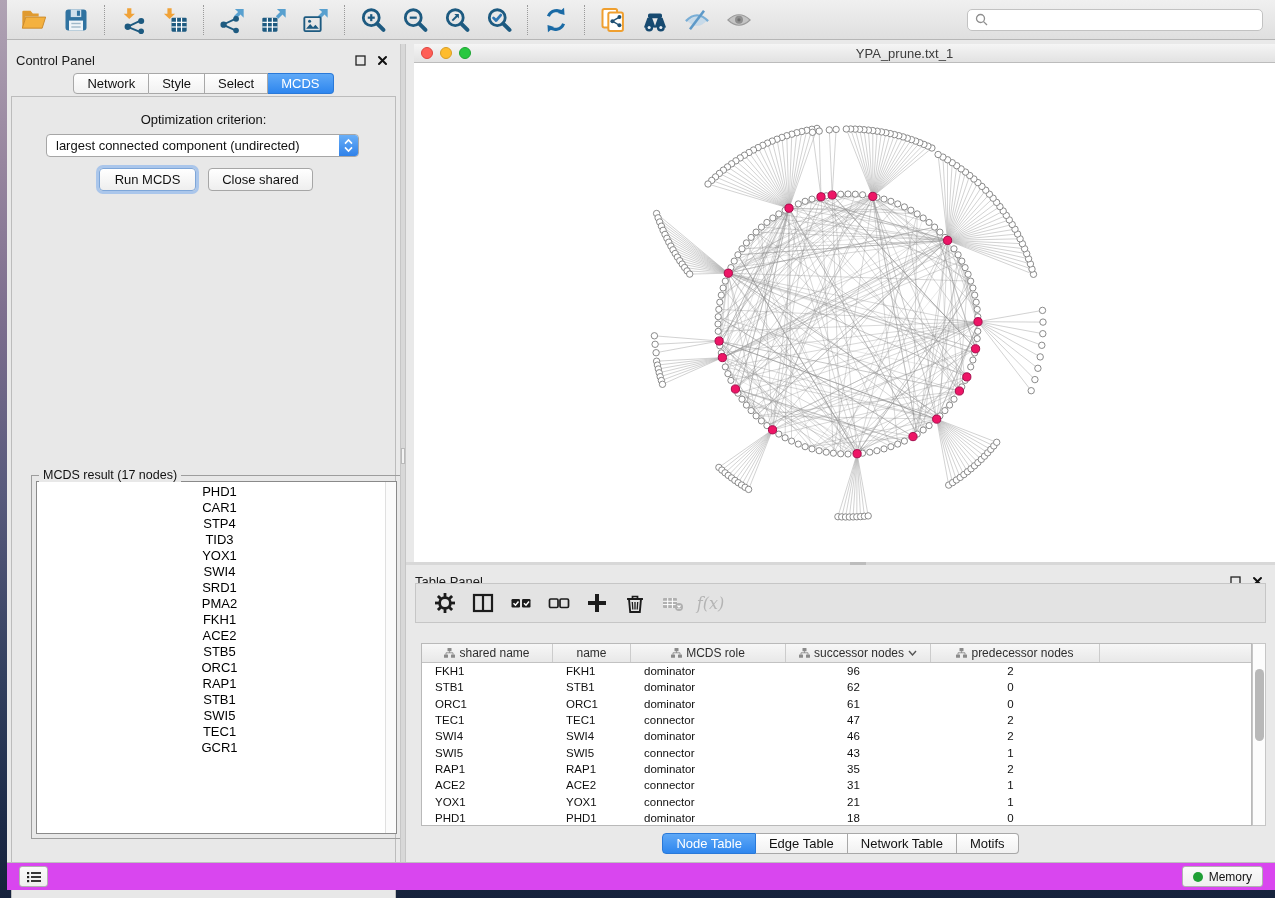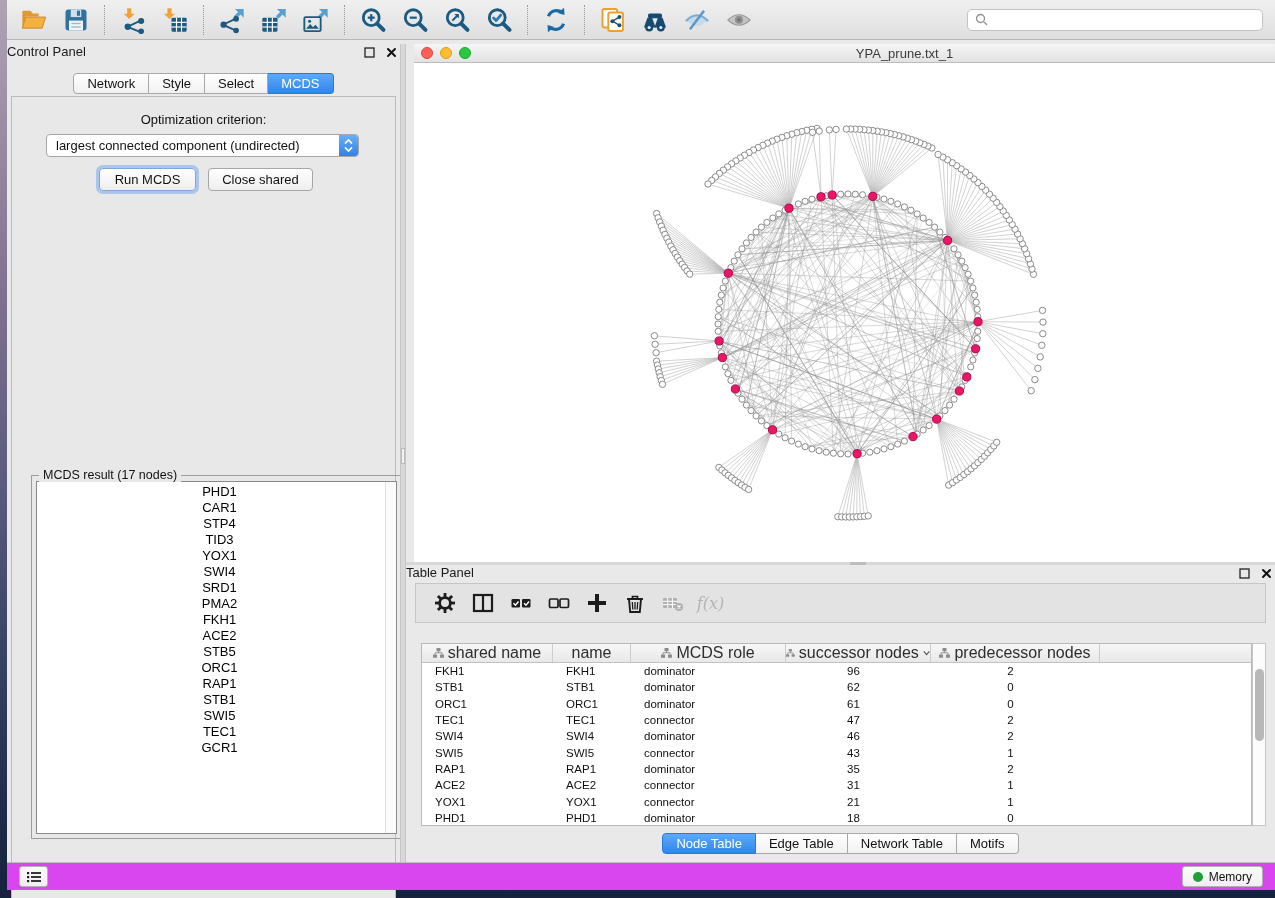--- a/index.html
+++ b/index.html
@@ -14,21 +14,21 @@
   .toolbar{position:absolute;left:0;top:0;width:100%;height:40px;display:flex;align-items:center;
     padding:0 10px 0 6px;background:linear-gradient(#f0f0f0,#dfdfdf);border-bottom:1px solid #b6b6b6;}
   .tb-btn{width:40px;height:34px;background:none;border:none;display:flex;align-items:center;justify-content:center;padding:0;margin:0 1px;}
   .tb-sep{width:0;border-left:1px dotted #9a9a9a;height:30px;margin:0 7px;}
   .tb-spacer{flex:1;}
   .search-box{width:296px;height:22px;background:#fff;border:1px solid #c2c2c2;border-radius:5px;
     display:flex;align-items:center;padding:0 7px;margin-right:2px;}
   .search-box input{border:none;outline:none;flex:1;font:12px "Liberation Sans",sans-serif;background:transparent;margin-left:5px;}
 
   
-  .panel-titlebar{height:24px;display:flex;align-items:flex-start;padding:0 0;font-size:13px;color:#1b1b1b;}
+  .panel-titlebar{height:24px;display:flex;align-items:flex-end;padding:0 9px;font-size:13px;color:#1b1b1b;}
   .pt-spacer{flex:1;}
   .pt-btn{width:17px;height:16px;border:none;background:none;display:flex;align-items:center;justify-content:center;padding:0;margin-left:5px;}
   .seg-tabs{display:flex;justify-content:center;}
   .seg-tab{height:21px;padding:0 13px;font-size:13px;background:linear-gradient(#ffffff,#f1f1f1);
     border:1px solid #a8a8a8;border-left:none;color:#111;display:flex;align-items:center;}
   .seg-tab:first-child{border-left:1px solid #a8a8a8;border-radius:4px 0 0 4px;}
   .seg-tab:last-child{border-radius:0 4px 4px 0;}
   .seg-tab.active{background:linear-gradient(#5fa9f7,#2e86ee);border-color:#2a79d8;color:#fff;}
 
   
@@ -75,21 +75,21 @@
 
   
   .table-panel{position:absolute;left:0;top:521px;width:869px;height:297px;background:#e9e9e9;}
   .tp-toolbar{position:absolute;left:9px;top:18px;width:851px;height:40px;background:#e3e3e3;
     border:1px solid #c6c6c6;display:flex;align-items:center;padding-left:15px;}
   .tp-btn{width:27px;height:27px;margin-right:11px;background:none;border:none;display:flex;align-items:center;justify-content:center;padding:0;}
   .fx{font-family:"DejaVu Serif",serif;font-style:italic;font-size:16px;color:#b4b4b4;}
   .node-table{position:absolute;left:15px;top:78px;width:831px;height:183px;background:#fff;border:1px solid #b9b9b9;}
   .nt-header{display:grid;grid-template-columns:131px 78px 155px 145px 169px 1fr;height:19px;
     background:linear-gradient(#f7f7f7,#e8e8e8);border-bottom:1px solid #c2c2c2;}
-  .th{display:flex;align-items:center;justify-content:center;gap:4px;font-size:16px;color:#2e2e2e;
+  .th{display:flex;align-items:center;justify-content:center;gap:4px;font-size:12px;color:#2e2e2e;
     border-right:1px solid #cccccc;overflow:hidden;white-space:nowrap;}
   .th:last-child{border-right:none;}
   .tr{display:grid;grid-template-columns:131px 78px 155px 145px 169px 1fr;height:16.3px;align-items:center;}
   .td{font-size:11.5px;color:#101010;padding-left:13px;white-space:nowrap;overflow:hidden;}
   .td.num{padding-left:0;padding-right:10px;text-align:center;}
   .tbl-scroll{position:absolute;left:846px;top:78px;width:14px;height:183px;background:#fcfcfc;border:1px solid #c6c6c6;}
   .tbl-thumb{position:absolute;left:1.5px;top:25px;width:9px;height:72px;background:#b8b8b8;border-radius:4.5px;}
   .tp-tabs{position:absolute;left:0;top:268px;width:100%;}
 
   

